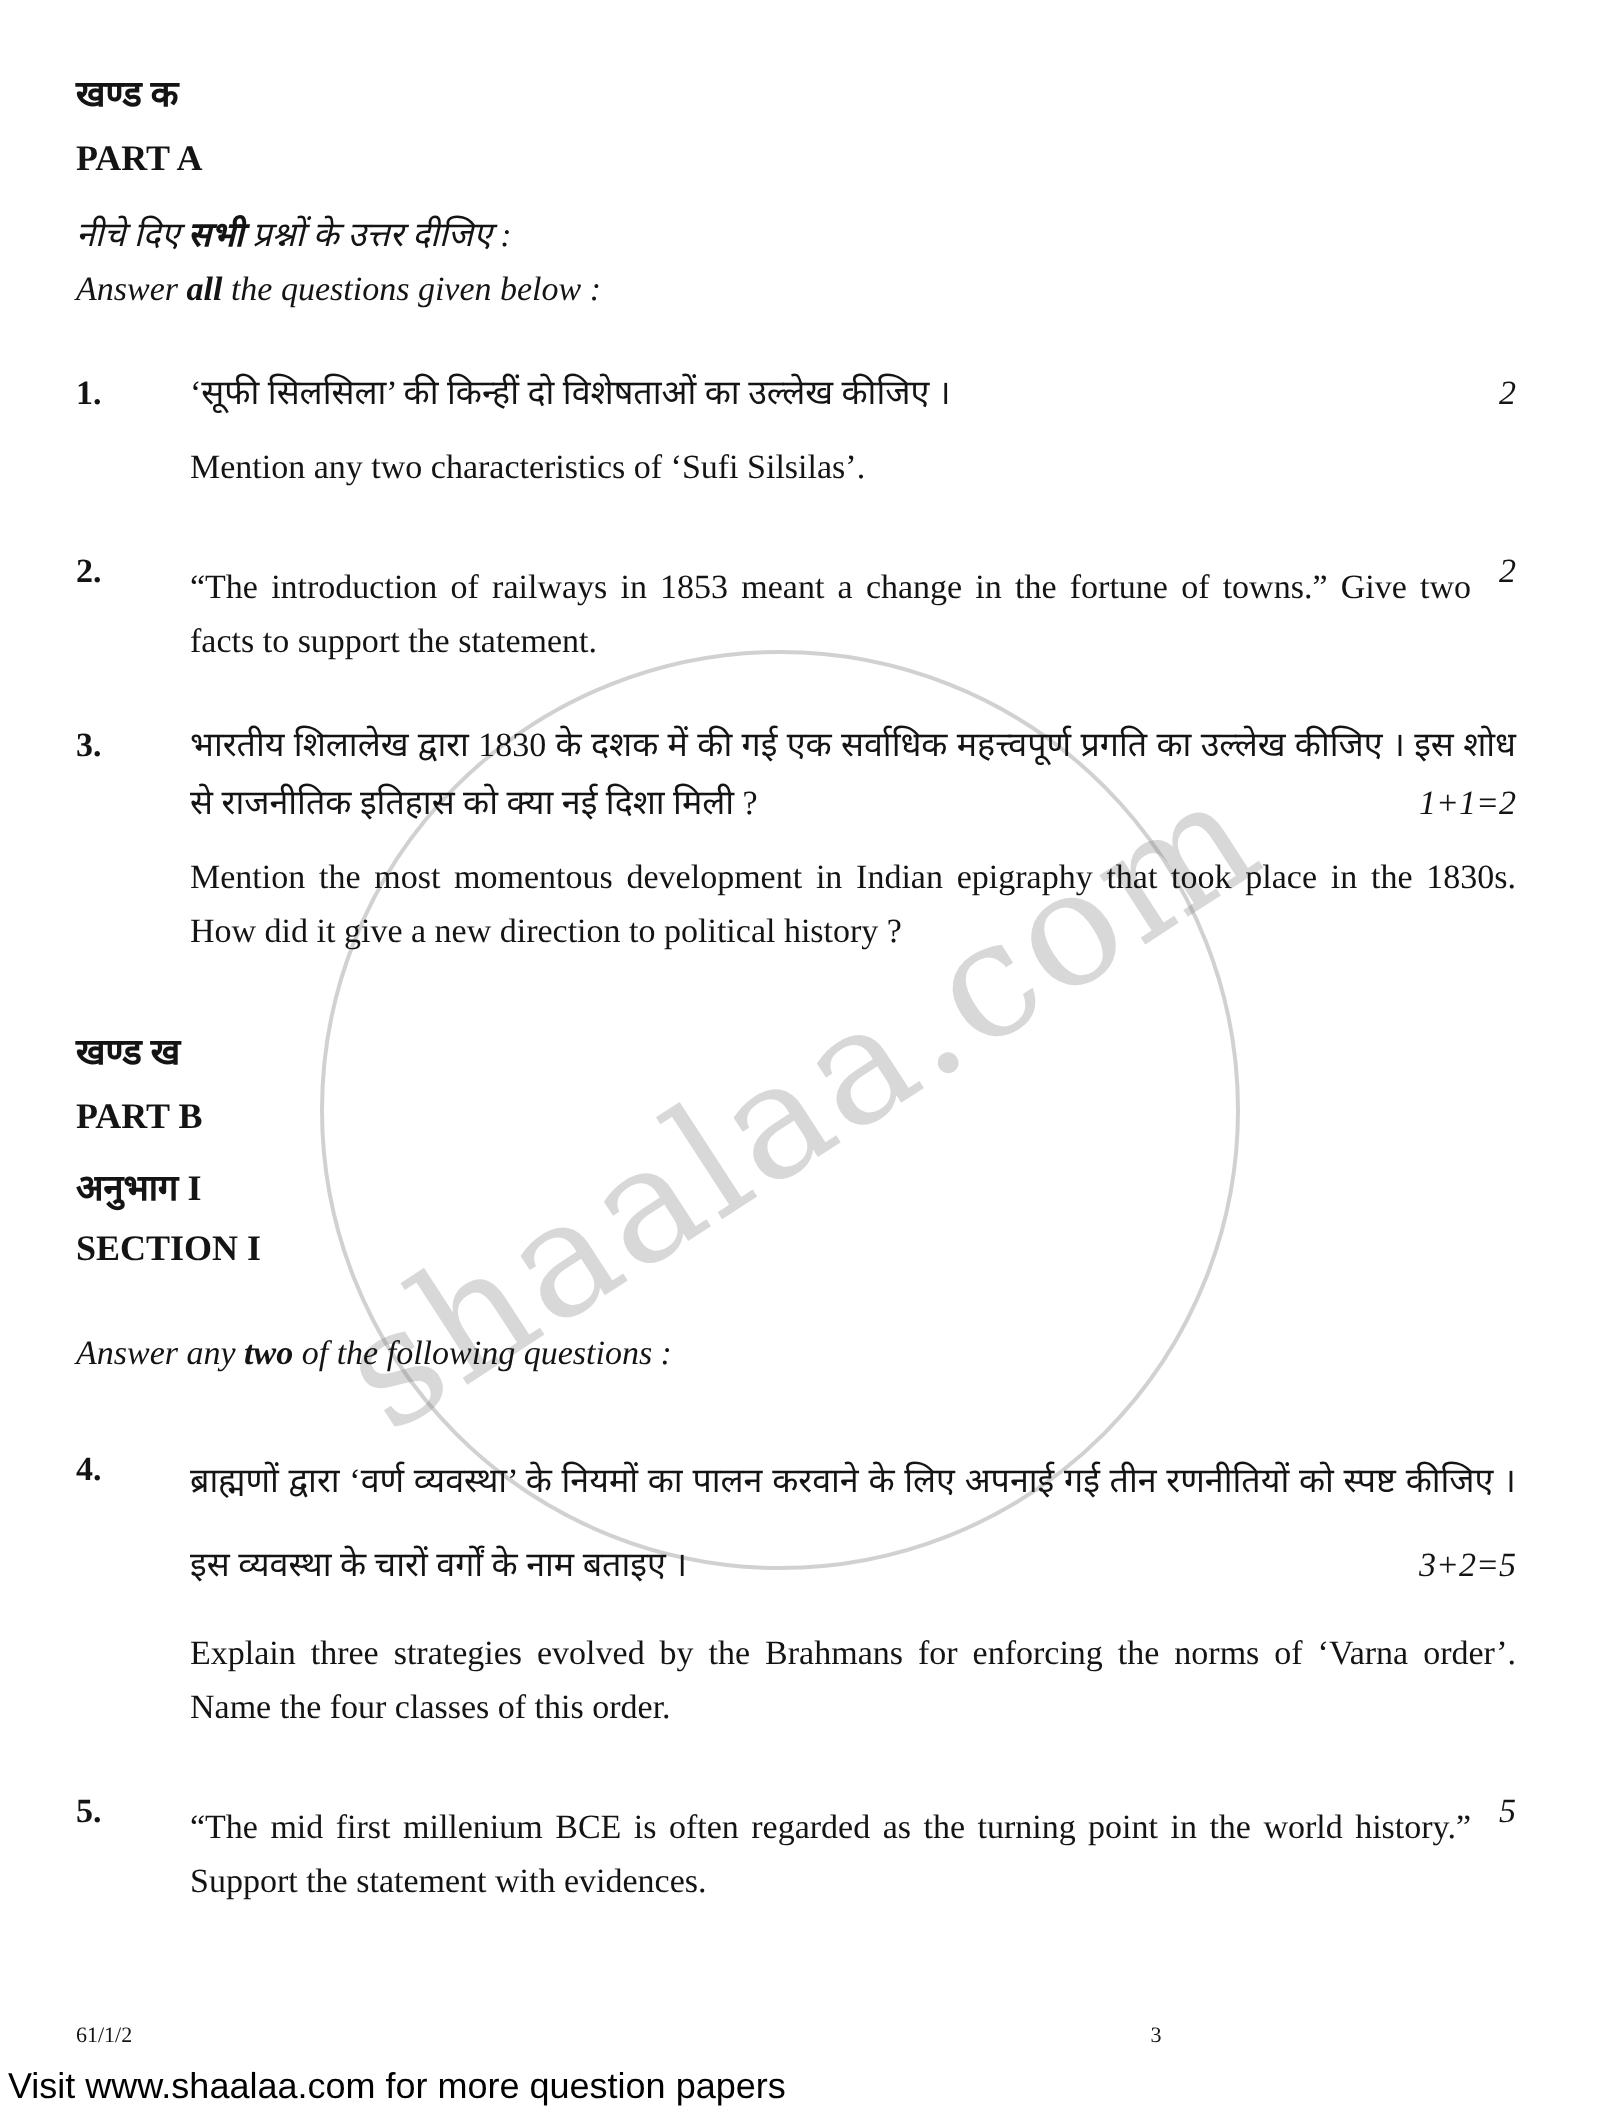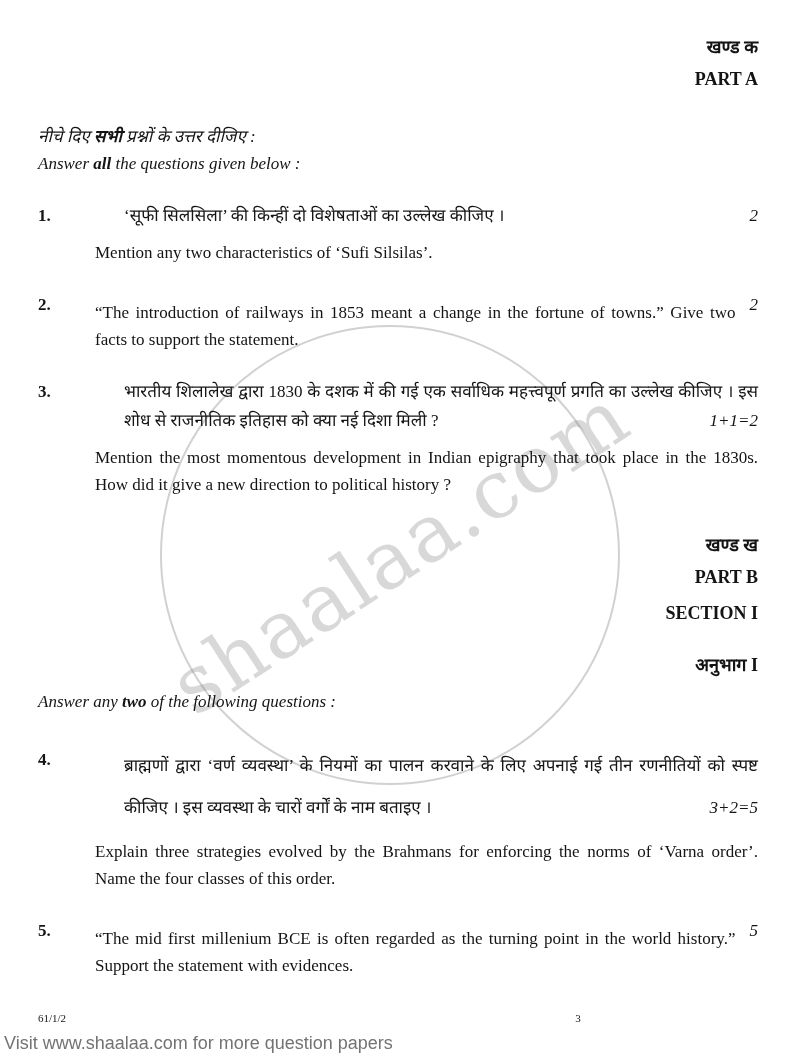--- a/index.html
+++ b/index.html
@@ -9,33 +9,33 @@
     width: 800px;
     height: 1060px;
     margin: 0 auto;
     background: #ffffff;
     font-family: "Liberation Serif", "DejaVu Serif", serif;
     font-size: 17px;
     color: #141414;
     overflow: hidden;
   }
   .content { position: relative; z-index: 2; padding: 34px 42px 0 38px; }
-  .center { text-align: right; }
+  .center { text-align: left; }
   .heading { font-weight: bold; font-size: 18px; line-height: 26px; }
   .mb6  { margin-bottom: 6px; }
-  .mb24 { margin-bottom: 31px; }
+  .mb24 { margin-bottom: 12px; }
   .mt34 { margin-top: 34px; }
   .instruction { font-style: italic; line-height: 27px; }
   .instruction b { font-weight: bold; }
   .instr-block { margin-top: 10px; margin-bottom: 16px; }
 
   .question { display: flex; margin-top: 24px; }
   .qnum { flex: none; width: 57px; font-weight: bold; line-height: 29px; }
   .qbody { flex: 1; min-width: 0; }
-  .qhindi { text-align: justify; line-height: 29px; margin-left: 29px; }
+  .qhindi { text-align: justify; line-height: 29px; }
   .qhindi.loose { line-height: 42px; }
   .qmarks { float: right; font-style: italic; margin-left: 14px; }
   .qenglish { margin-top: 9px; text-align: justify; line-height: 27px; }
 
   
   .watermark { position: absolute; inset: 0; z-index: 1; pointer-events: none; }
   .wm-circle {
     position: absolute; left: 160px; top: 325px;
     width: 460px; height: 460px;
     border: 2px solid rgba(90, 90, 90, 0.28);
@@ -56,21 +56,21 @@
     position: absolute; left: 38px; right: 42px; bottom: 36px;
     display: flex; align-items: baseline; z-index: 2;
     font-size: 11px;
   }
   .footer-left  { flex: 1; text-align: left; }
   .footer-center{ flex: 1; text-align: center; }
   .footer-right { flex: 1; text-align: right; font-weight: bold; }
   .banner {
     position: absolute; left: 4px; bottom: 6px; z-index: 2;
     font-family: "Liberation Sans", "DejaVu Sans", sans-serif;
-    font-size: 18px; color: #737373;
+    font-size: 18px; color: #000000;
   }
 </style>
 </head>
 <body>
 
 <div class="page">
 
   <div class="watermark">
     <div class="wm-circle"></div>
     <div class="wm-text">shaalaa.com</div>
@@ -105,22 +105,22 @@
     <div class="question">
       <span class="qnum">3.</span>
       <div class="qbody">
         <div class="qhindi"><span>भारतीय शिलालेख द्वारा 1830 के दशक में की गई एक सर्वाधिक महत्त्वपूर्ण प्रगति का उल्लेख कीजिए । इस शोध से राजनीतिक इतिहास को क्या नई दिशा मिली ?</span><span class="qmarks">1+1=2</span></div>
         <div class="qenglish">Mention the most momentous development in Indian epigraphy that took place in the 1830s. How did it give a new direction to political history ?</div>
       </div>
     </div>
 
     <div class="center heading mb6 mt34">खण्ड ख</div>
     <div class="center heading" style="margin-bottom:10px;">PART B</div>
+    <div class="center heading" style="margin-bottom:4px;">अनुभाग I</div>
     <div class="center heading" style="margin-bottom:26px;">SECTION I</div>
-    <div class="center heading" style="margin-bottom:4px;">अनुभाग I</div>
 
     <div class="instr-block">
       <div class="instruction"><span>Answer any </span><b>two</b><span> of the following questions :</span></div>
     </div>
 
     <div class="question" style="margin-top:30px;">
       <span class="qnum">4.</span>
       <div class="qbody">
         <div class="qhindi loose"><span>ब्राह्मणों द्वारा ‘वर्ण व्यवस्था’ के नियमों का पालन करवाने के लिए अपनाई गई तीन रणनीतियों को स्पष्ट कीजिए । इस व्यवस्था के चारों वर्गों के नाम बताइए ।</span><span class="qmarks">3+2=5</span></div>
         <div class="qenglish">Explain three strategies evolved by the Brahmans for enforcing the norms of ‘Varna order’. Name the four classes of this order.</div>

